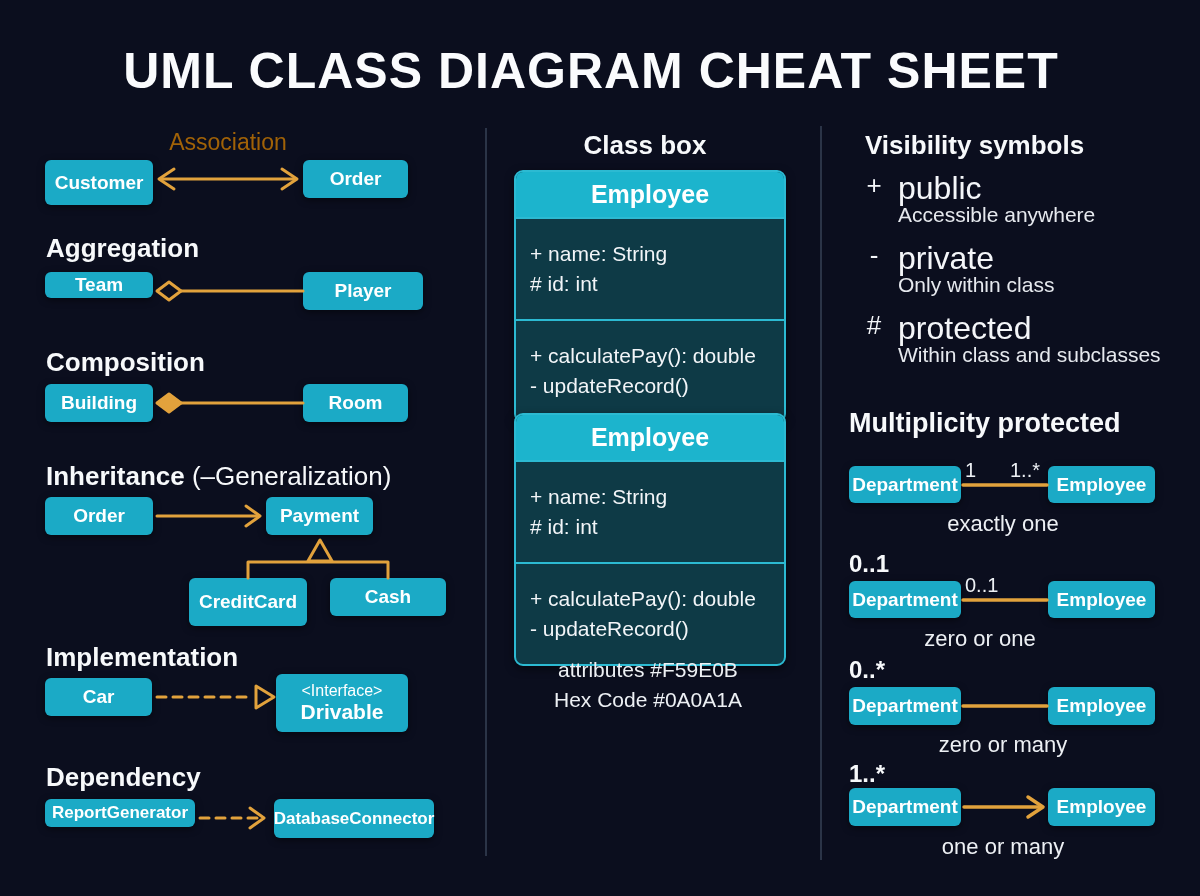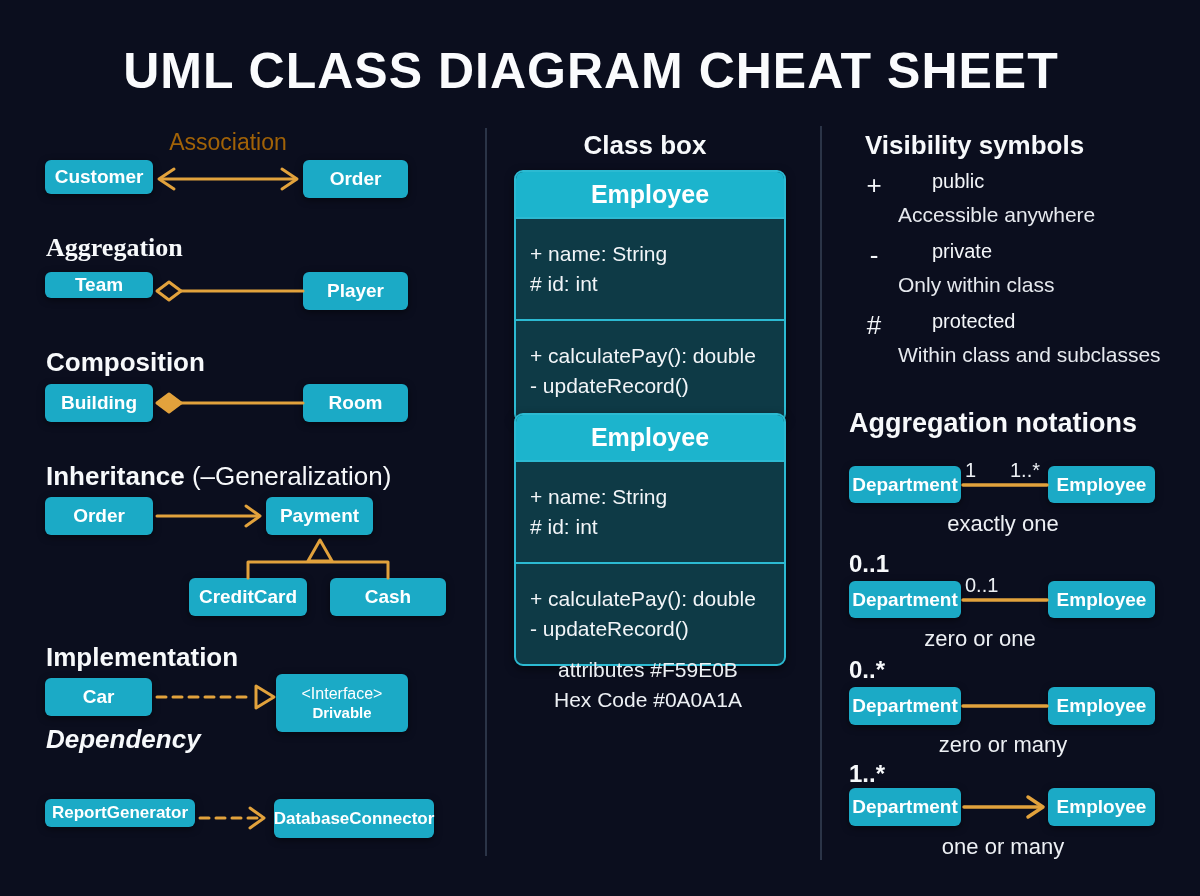--- a/index.html
+++ b/index.html
@@ -10,72 +10,72 @@
          letter-spacing:1px;color:#FAFBFD;}
   .vdiv{width:2px;background:#2B3447;}
   .sec-h{font-size:26px;font-weight:700;color:#F7F9FB;white-space:nowrap;}
   .sec-h .light{font-weight:400;}
   .lbl{font-size:23px;font-weight:400;color:#a16207;text-align:center;}
   .box{background:#1BAAC6;color:#FFFFFF;border-radius:6px;display:flex;align-items:center;
        justify-content:center;font-size:19px;font-weight:700;
        box-shadow:0 2px 7px rgba(0,0,0,.5);text-align:center;line-height:1.15;}
   .box-sm{font-size:17px;}
   .iface-l1{font-size:16px;font-weight:400;display:block;}
-  .iface-l2{font-size:15px;font-weight:700;display:block;}
+  .iface-l2{font-size:21px;font-weight:700;display:block;}
   .uml-class{border:2px solid #2CBAD2;border-radius:9px;overflow:hidden;background:#0E3A46;
              width:268px;box-shadow:0 3px 9px rgba(0,0,0,.5);}
   .uml-class .hd{background:#1CB4CD;text-align:center;font-weight:700;font-size:25px;
                  color:#FFFFFF;padding:8px 0;}
   .uml-class .sec{padding:20px 14px;font-size:21px;line-height:30px;color:#F2F5F8;
                   border-top:2px solid #2CBAD2;}
   .note{width:268px;text-align:center;font-size:21px;line-height:30px;color:#EDF0F4;}
   .vis-sym{font-size:26px;font-weight:400;width:24px;text-align:center;color:#F4F6F9;}
-  .vis-name{font-size:20px;font-weight:400;color:#F4F6F9;margin-left:34px;}
+  .vis-name{font-size:32px;font-weight:400;color:#F4F6F9;}
   .vis-desc{font-size:21px;font-weight:400;color:#E6E9EE;}
   .mult-h{font-size:24px;font-weight:700;color:#F7F9FB;}
   .mult-lbl{font-size:20px;font-weight:400;color:#EDF0F4;}
   .caption{width:300px;text-align:center;font-size:22px;font-weight:400;color:#EDF0F4;}
   svg.overlay{position:absolute;left:0;top:0;pointer-events:none;}
 </style>
 </head>
 <body>
 
 <div class="canvas">
 
   <div class="abs title">UML CLASS DIAGRAM CHEAT SHEET</div>
 
   <div class="abs vdiv" style="left:485px;top:128px;height:728px;"></div>
   <div class="abs vdiv" style="left:820px;top:126px;height:734px;"></div>
 
   <div class="abs lbl" style="left:128px;top:129px;width:200px;">Association</div>
-  <div class="abs box" style="left:45px;top:160px;width:108px;height:34px;">Customer</div>
+  <div class="abs box" style="left:45px;top:160px;width:108px;height:45px;">Customer</div>
   <div class="abs box" style="left:303px;top:160px;width:105px;height:38px;">Order</div>
 
-  <div class="abs sec-h" style="left:46px;top:233px;font-family:Liberation Serif, serif;">Aggregation</div>
+  <div class="abs sec-h" style="left:46px;top:233px;">Aggregation</div>
   <div class="abs box" style="left:45px;top:272px;width:108px;height:26px;">Team</div>
-  <div class="abs box" style="left:303px;top:272px;width:105px;height:38px;">Player</div>
+  <div class="abs box" style="left:303px;top:272px;width:120px;height:38px;">Player</div>
 
   <div class="abs sec-h" style="left:46px;top:347px;">Composition</div>
   <div class="abs box" style="left:45px;top:384px;width:108px;height:38px;">Building</div>
   <div class="abs box" style="left:303px;top:384px;width:105px;height:38px;">Room</div>
 
   <div class="abs sec-h" style="left:46px;top:461px;"><span>Inheritance</span><span class="light"> (–Generalization)</span></div>
   <div class="abs box" style="left:45px;top:497px;width:108px;height:38px;">Order</div>
   <div class="abs box" style="left:266px;top:497px;width:107px;height:38px;">Payment</div>
-  <div class="abs box" style="left:189px;top:578px;width:118px;height:38px;">CreditCard</div>
+  <div class="abs box" style="left:189px;top:578px;width:118px;height:48px;">CreditCard</div>
   <div class="abs box" style="left:330px;top:578px;width:116px;height:38px;">Cash</div>
 
   <div class="abs sec-h" style="left:46px;top:642px;">Implementation</div>
   <div class="abs box" style="left:45px;top:678px;width:107px;height:38px;">Car</div>
   <div class="abs box" style="left:276px;top:674px;width:132px;height:58px;flex-direction:column;">
     <span class="iface-l1">&lt;Interface&gt;</span>
     <span class="iface-l2">Drivable</span>
   </div>
 
-  <div class="abs sec-h" style="left:46px;top:724px;font-style:italic;">Dependency</div>
+  <div class="abs sec-h" style="left:46px;top:762px;">Dependency</div>
   <div class="abs box box-sm" style="left:45px;top:799px;width:150px;height:28px;">ReportGenerator</div>
   <div class="abs box box-sm" style="left:274px;top:799px;width:160px;height:39px;">DatabaseConnector</div>
 
   <div class="abs sec-h" style="left:545px;top:130px;width:200px;text-align:center;">Class box</div>
 
   <div class="abs uml-class" style="left:514px;top:170px;">
     <div class="hd">Employee</div>
     <div class="sec">
       <div>+ name: String</div>
       <div># id: int</div>
@@ -110,21 +110,21 @@
   <div class="abs vis-desc" style="left:898px;top:203px;">Accessible anywhere</div>
 
   <div class="abs vis-sym" style="left:862px;top:240px;">-</div>
   <div class="abs vis-name" style="left:898px;top:240px;">private</div>
   <div class="abs vis-desc" style="left:898px;top:273px;">Only within class</div>
 
   <div class="abs vis-sym" style="left:862px;top:310px;">#</div>
   <div class="abs vis-name" style="left:898px;top:310px;">protected</div>
   <div class="abs vis-desc" style="left:898px;top:343px;">Within class and subclasses</div>
 
-  <div class="abs sec-h" style="left:849px;top:408px;font-size:27px;">Aggregation notations</div>
+  <div class="abs sec-h" style="left:849px;top:408px;font-size:27px;">Multiplicity protected</div>
 
   <div class="abs box" style="left:849px;top:466px;width:112px;height:37px;">Department</div>
   <div class="abs box" style="left:1048px;top:466px;width:107px;height:37px;">Employee</div>
   <div class="abs mult-lbl" style="left:965px;top:459px;">1</div>
   <div class="abs mult-lbl" style="left:1010px;top:459px;">1..*</div>
   <div class="abs caption" style="left:853px;top:511px;">exactly one</div>
 
   <div class="abs mult-h" style="left:849px;top:550px;">0..1</div>
   <div class="abs box" style="left:849px;top:581px;width:112px;height:37px;">Department</div>
   <div class="abs box" style="left:1048px;top:581px;width:107px;height:37px;">Employee</div>

